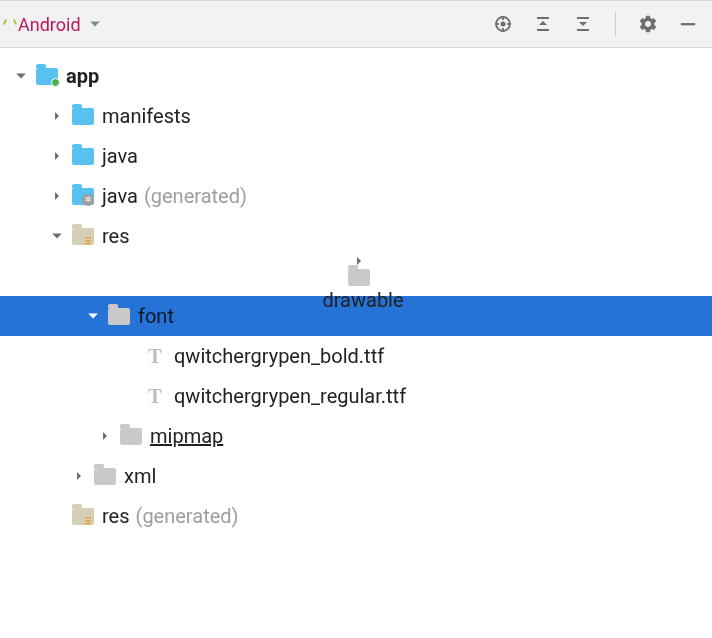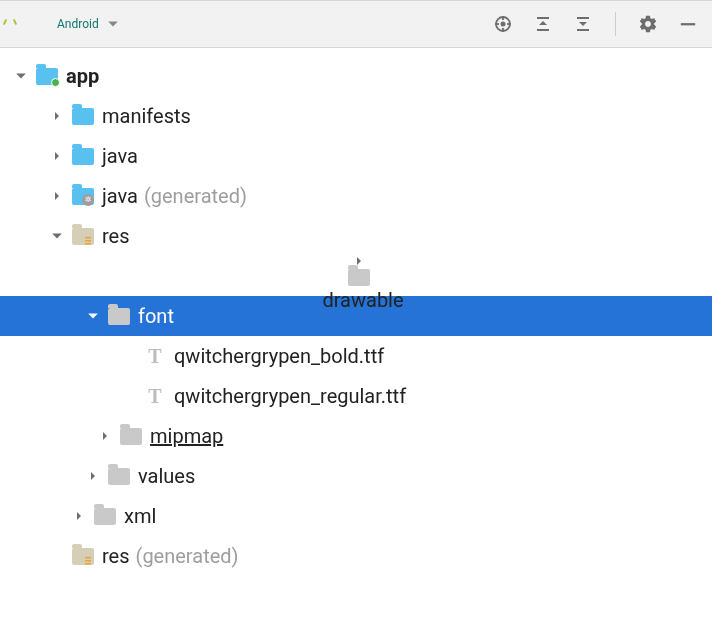--- a/index.html
+++ b/index.html
@@ -25,23 +25,22 @@
     align-items: center;
     gap: 8px;
   }
   .toolbar-spacer { flex: 1; }
   .toolbar-right {
     display: flex;
     align-items: center;
     gap: 12px;
   }
   .toolbar-title {
-    color: #0f766e;
-    font-size: 12px;
-    margin-left: 39px;
+    color: #be185d;
+    font-size: 18px;
   }
   .divider {
     width: 1px;
     height: 24px;
     background: #ccc;
     margin: 0 6px;
   }
   .icon-btn {
     width: 28px;
     height: 28px;
@@ -82,21 +81,21 @@
     margin-right: 8px;
     flex-shrink: 0;
   }
   .row .label {
     font-size: 20px;
   }
   .row .label.bold { font-weight: 700; }
   .row .suffix { color: #9e9e9e; margin-left: 6px; }
   .row.selected {
     background: #2573d6;
-    color: #ffffff;
+    color: #0f172a;
   }
   .row.selected .arrow { color: #fff; }
   .indent { width: 36px; flex-shrink: 0; }
 
   
   .folder {
     width: 22px; height: 17px; border-radius: 2px;
     position: relative;
   }
   .folder::before {
@@ -344,33 +343,20 @@
       <svg width="10" height="10" viewBox="0 0 10 10">
           <path d="M3 1 L7 5 L3 9 Z" fill="currentColor"></path>
         </svg>
     </span>
     <span class="node-icon">
         <span class="folder folder-grey"></span>
       </span>
     <span class="label">mipmap</span>
   </div>
 
-  <div class="row" style="padding-left:14px;">
-    <span class="indent"></span>
-      <span class="indent"></span>
-    <span class="arrow">
-      <svg width="10" height="10" viewBox="0 0 10 10">
-          <path d="M3 1 L7 5 L3 9 Z" fill="currentColor"></path>
-        </svg>
-    </span>
-    <span class="node-icon">
-        <span class="folder folder-grey"></span>
-      </span>
-    <span class="label">values</span>
-  </div>
 
   <div class="row" style="">
     <span class="indent"></span>
       <span class="indent"></span>
     <span class="arrow">
       <svg width="10" height="10" viewBox="0 0 10 10">
           <path d="M3 1 L7 5 L3 9 Z" fill="currentColor"></path>
         </svg>
     </span>
     <span class="node-icon">

